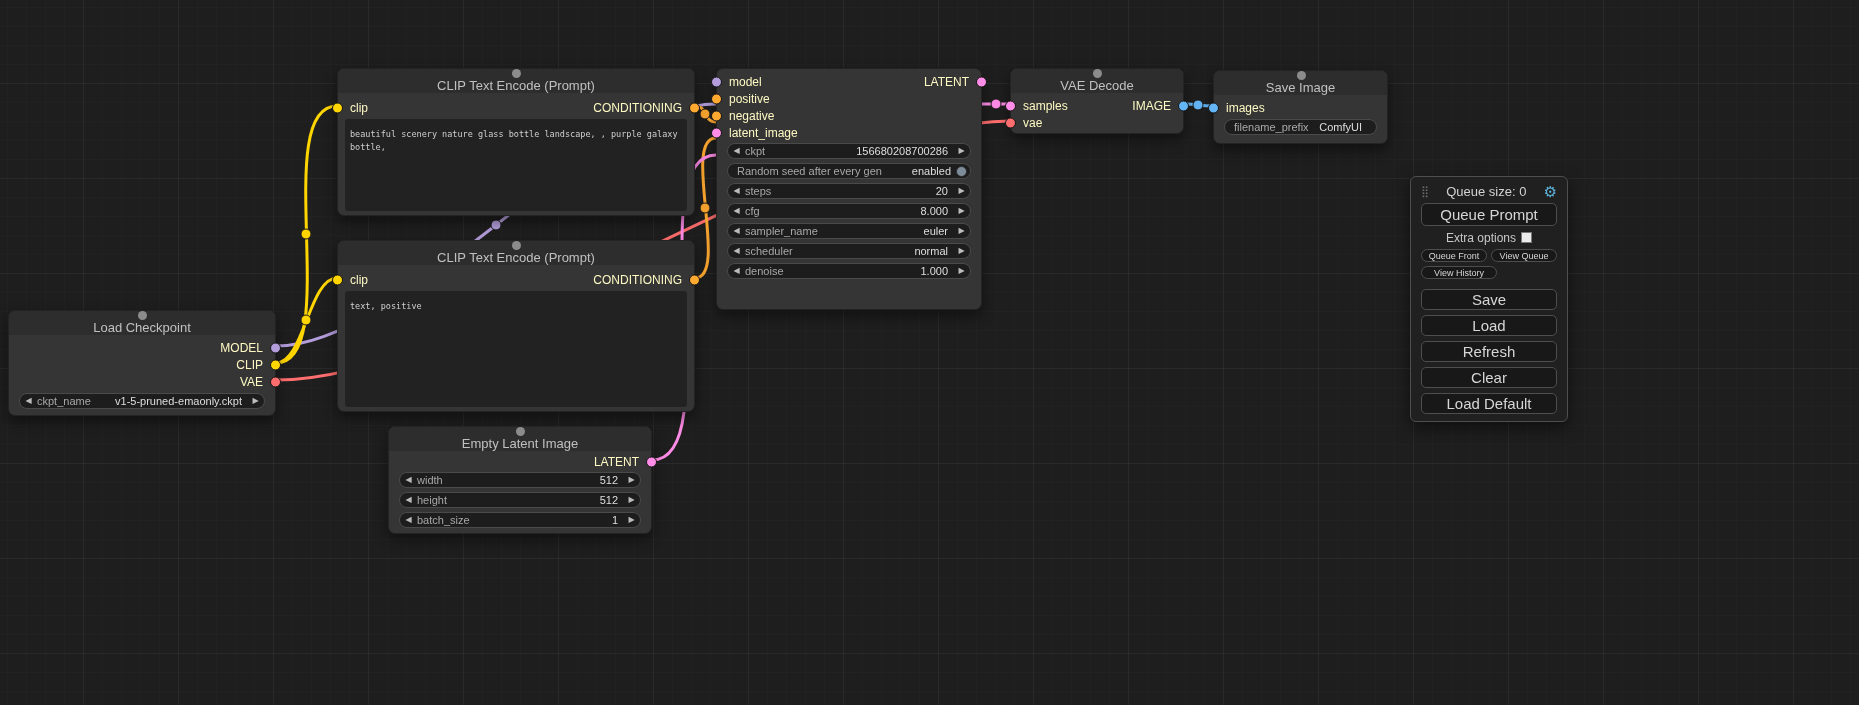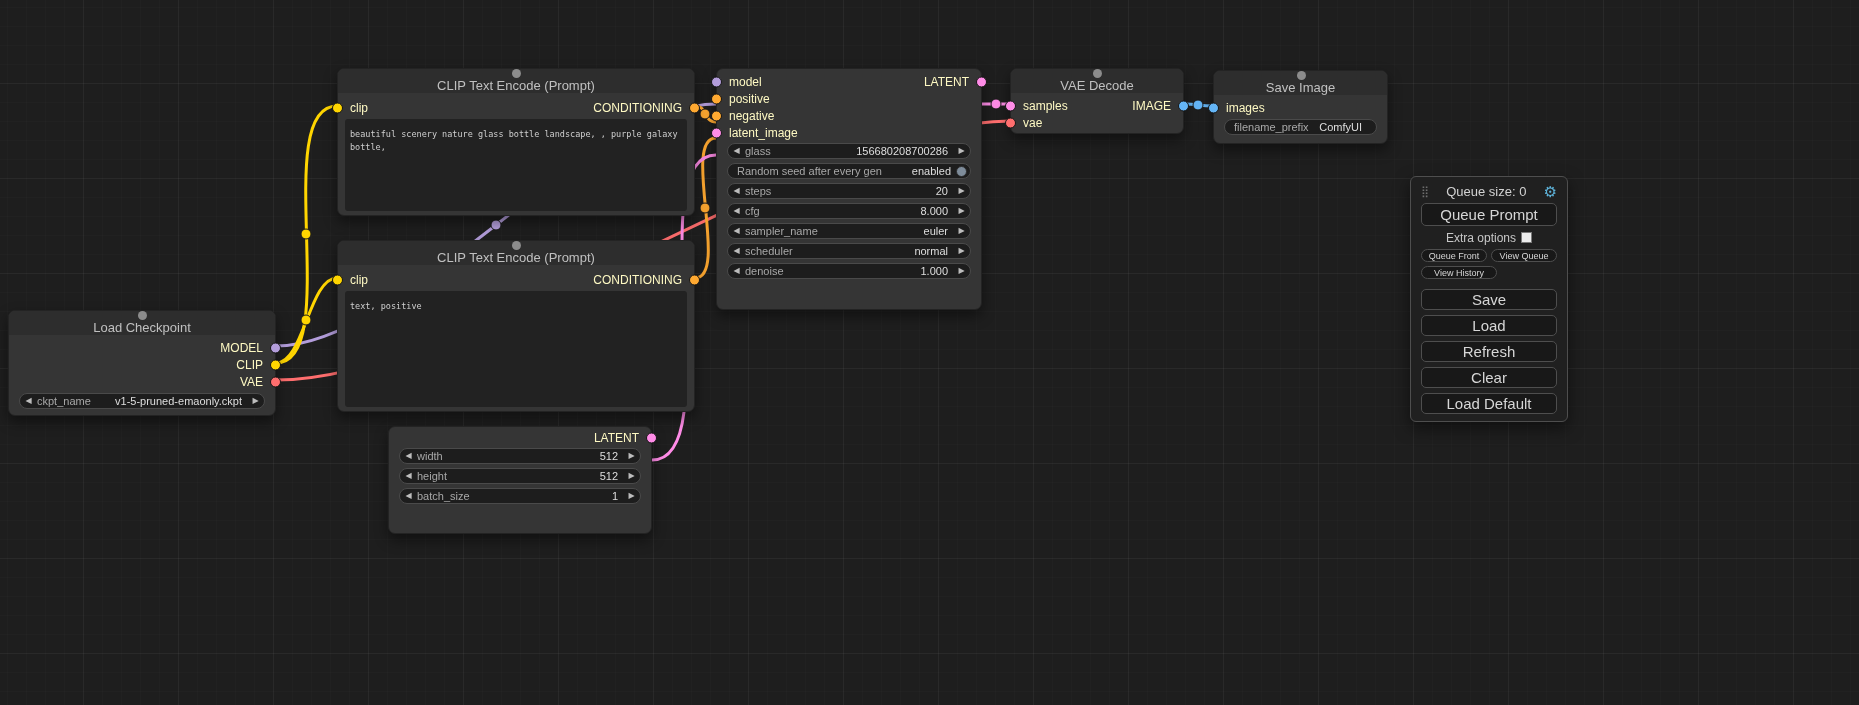--- a/index.html
+++ b/index.html
@@ -139,20 +139,24 @@
         <span class="pin in" style="background: rgb(255, 213, 0);"></span>
         <span class="slabel">clip</span>
         <span class="slabel">CONDITIONING</span>
         <span class="pin out" style="background: rgb(255, 169, 49);"></span>
       </div>
       <div class="prompt" style="height:116px">text, positive</div>
     </div>
   </div>
 
   <div class="node" style="left:388px;top:426px;width:264px;height:108px">
+    <div class="ntitle">
+      <span class="tdot"></span>
+      <span class="ttext">Empty Latent Image</span>
+    </div>
     <div class="nbody" style="padding-top:2px">
       <div class="srow out-only">
         <span class="slabel">LATENT</span>
         <span class="pin out" style="background: rgb(255, 140, 231);"></span>
       </div>
       <div class="widget" style="margin-top:2px">
         <span class="warrow">◀</span>
         <span class="wlabel">width</span>
         <span class="wvalue">512</span>
         <span class="warrow">▶</span>
@@ -187,21 +191,21 @@
       <div class="srow">
         <span class="pin in" style="background: rgb(255, 169, 49);"></span>
         <span class="slabel">negative</span>
       </div>
       <div class="srow">
         <span class="pin in" style="background: rgb(255, 140, 231);"></span>
         <span class="slabel">latent_image</span>
       </div>
       <div class="widget" style="margin-top:2px">
         <span class="warrow">◀</span>
-        <span class="wlabel">glass</span>
+        <span class="wlabel">ckpt</span>
         <span class="wvalue">156680208700286</span>
         <span class="warrow">▶</span>
       </div>
       <div class="widget">
         <span class="wlabel pad">Random seed after every gen</span>
         <span class="wvalue">enabled</span>
         <span class="toggle-dot" style="background: rgb(126, 140, 154);"></span>
       </div>
       <div class="widget">
         <span class="warrow">◀</span>

